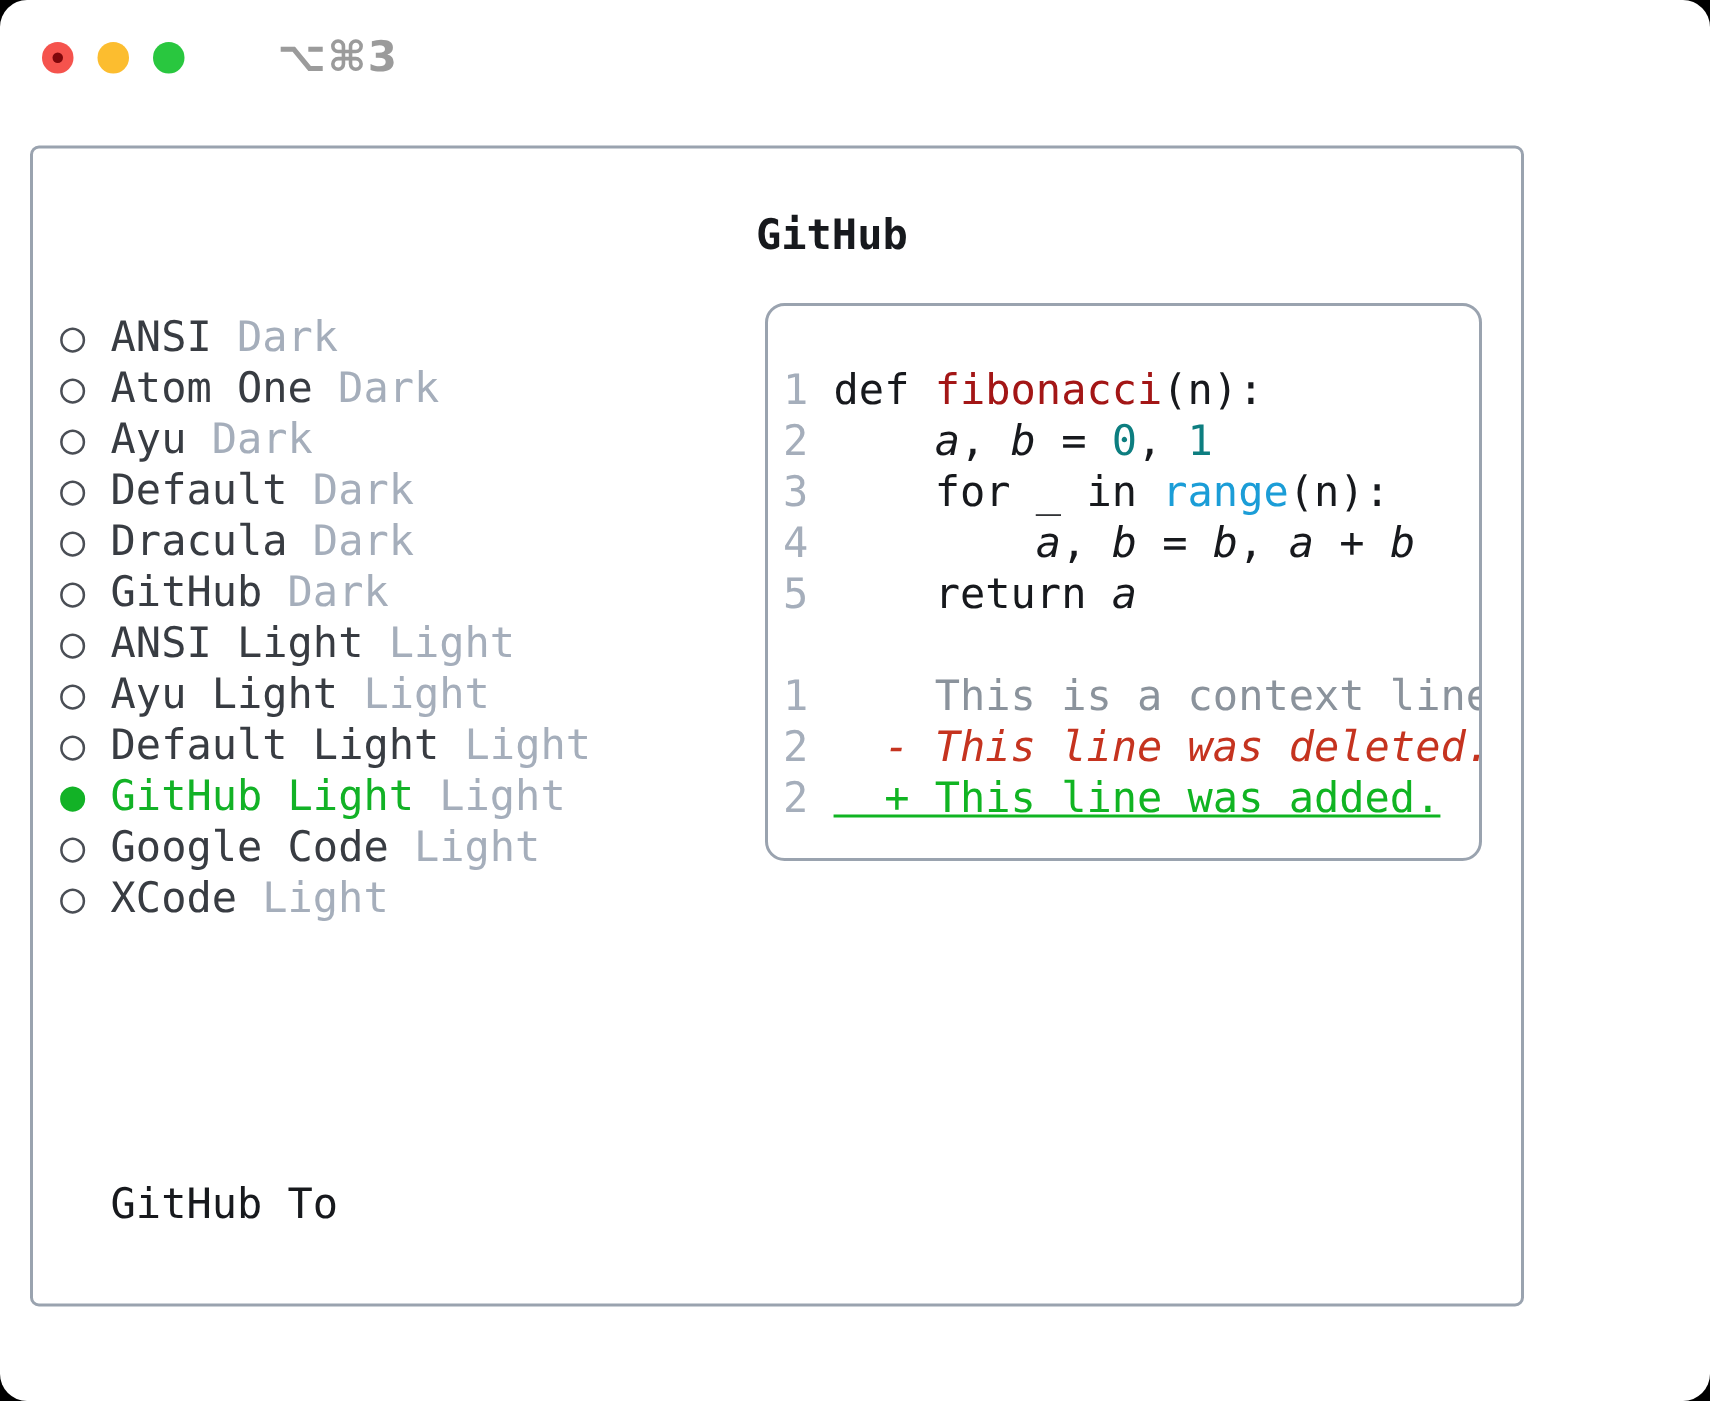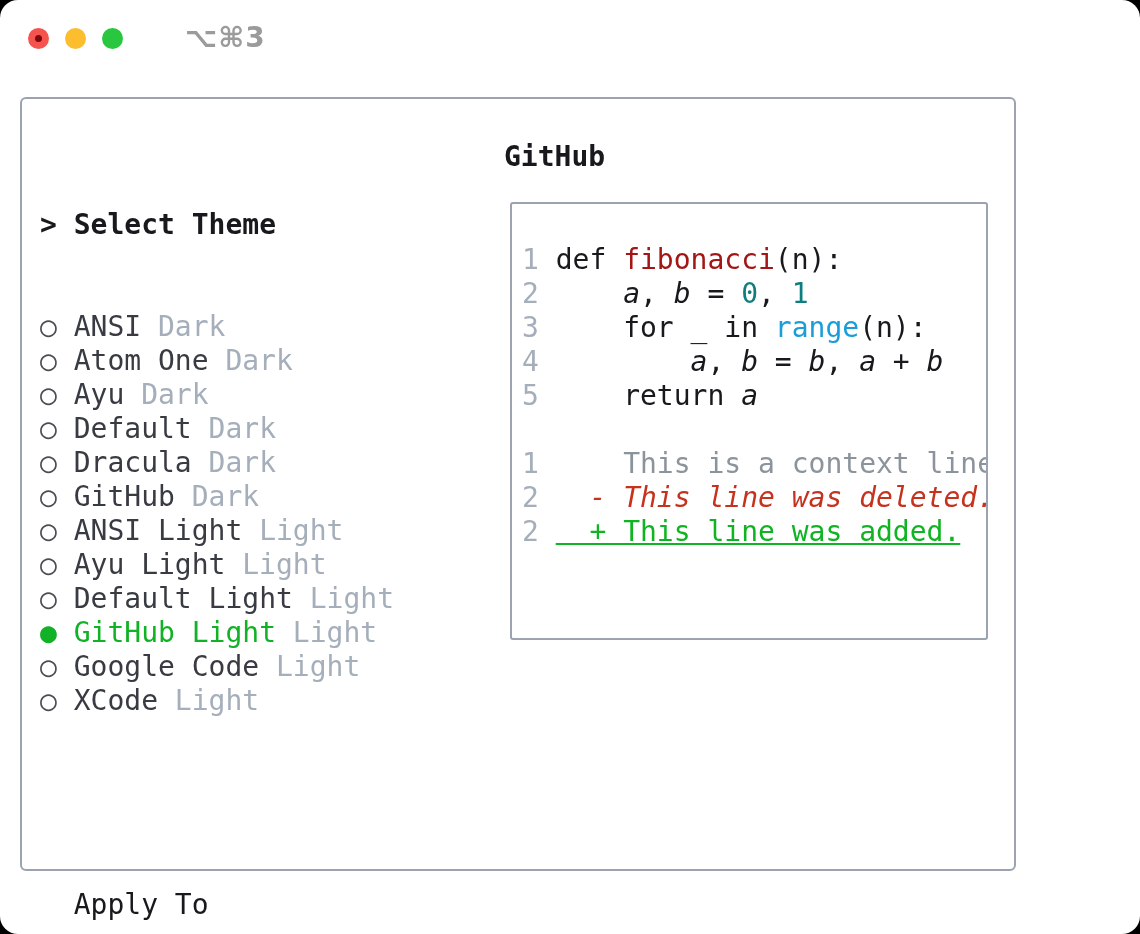--- a/index.html
+++ b/index.html
@@ -51,23 +51,23 @@
   .subhdr { color: var(--text, #0a0c10); padding-left: 2ch; }
   .item-name { color: var(--item, #383c42); }
   .variant { color: var(--muted, #a5aebb); margin-left: 1ch; }
   .selected .marker, .selected .item-name { color: var(--green, #12b226); }
   .preview-hdr {
     position: absolute; left: 482px; top: 41px;
     font-size: 28px; line-height: 34px;
     color: var(--text, #0a0c10); font-weight: bold;
   }
   .preview-box {
-    position: absolute; left: 488px; top: 103px; width: 478px; height: 438px;
+    position: absolute; left: 488px; top: 103px; width: 478px; height: 372px;
     border: 2px solid var(--border, #9aa3af);
-    border-radius: 3px; background: var(--window-bg, #fff);
+    border-radius: 13px; background: var(--window-bg, #fff);
     overflow: hidden;
   }
   .code {
     position: absolute; left: 10px; top: 39px; right: 0;
     font-size: 28px; line-height: 34px; white-space: pre;
     color: var(--text, #24292e);
   }
   .ln { display: inline-block; width: 2ch; color: var(--muted, #a5aebb); }
   .tok-plain    { color: var(--text, #24292e); }
   .tok-function { color: var(--func-red, #a31616); }
@@ -88,24 +88,23 @@
         <span class="dot"></span>
       </span>
     <span class="tl yellow"></span>
     <span class="tl green"></span>
     <span class="win-title">⌥⌘3</span>
   </div>
 
   <div class="panel">
 
     <div class="col-left">
-      <div class="row"><span class="prefix">&gt;</span><span class="hdr">Select Theme</span></div>
       <div id="theme-list"><div class="row"><span class="marker">○</span><span class="item-name">ANSI</span><span class="variant">Dark</span></div><div class="row"><span class="marker">○</span><span class="item-name">Atom One</span><span class="variant">Dark</span></div><div class="row"><span class="marker">○</span><span class="item-name">Ayu</span><span class="variant">Dark</span></div><div class="row"><span class="marker">○</span><span class="item-name">Default</span><span class="variant">Dark</span></div><div class="row"><span class="marker">○</span><span class="item-name">Dracula</span><span class="variant">Dark</span></div><div class="row"><span class="marker">○</span><span class="item-name">GitHub</span><span class="variant">Dark</span></div><div class="row"><span class="marker">○</span><span class="item-name">ANSI Light</span><span class="variant">Light</span></div><div class="row"><span class="marker">○</span><span class="item-name">Ayu Light</span><span class="variant">Light</span></div><div class="row"><span class="marker">○</span><span class="item-name">Default Light</span><span class="variant">Light</span></div><div class="row selected"><span class="marker">●</span><span class="item-name">GitHub Light</span><span class="variant">Light</span></div><div class="row"><span class="marker">○</span><span class="item-name">Google Code</span><span class="variant">Light</span></div><div class="row"><span class="marker">○</span><span class="item-name">XCode</span><span class="variant">Light</span></div></div>
       <div class="row"></div>
-      <div class="row subhdr">Apply To</div>
+      <div class="row subhdr">GitHub To</div>
       
       
       
       
     </div>
 
     <div class="preview-hdr">GitHub</div>
 
     <div class="preview-box">
       <div class="code" id="code"><div class="row"><span class="ln">1</span><span class="tok-plain">def </span><span class="tok-function">fibonacci</span><span class="tok-plain">(n):</span></div><div class="row"><span class="ln">2</span><span class="tok-plain">    </span><span class="tok-variable">a</span><span class="tok-plain">, </span><span class="tok-variable">b</span><span class="tok-plain"> = </span><span class="tok-number">0</span><span class="tok-plain">, </span><span class="tok-number">1</span></div><div class="row"><span class="ln">3</span><span class="tok-plain">    for _ in </span><span class="tok-builtin">range</span><span class="tok-plain">(n):</span></div><div class="row"><span class="ln">4</span><span class="tok-plain">        </span><span class="tok-variable">a</span><span class="tok-plain">, </span><span class="tok-variable">b</span><span class="tok-plain"> = </span><span class="tok-variable">b</span><span class="tok-plain">, </span><span class="tok-variable">a</span><span class="tok-plain"> + </span><span class="tok-variable">b</span></div><div class="row"><span class="ln">5</span><span class="tok-plain">    return </span><span class="tok-variable">a</span></div><div class="row"><span class="ln"></span></div><div class="row"><span class="ln">1</span><span class="tok-context">    This is a context line.</span></div><div class="row"><span class="ln">2</span><span class="tok-deleted">  - This line was deleted.</span></div><div class="row"><span class="ln">2</span><span class="tok-added">  + This line was added.</span></div></div>

